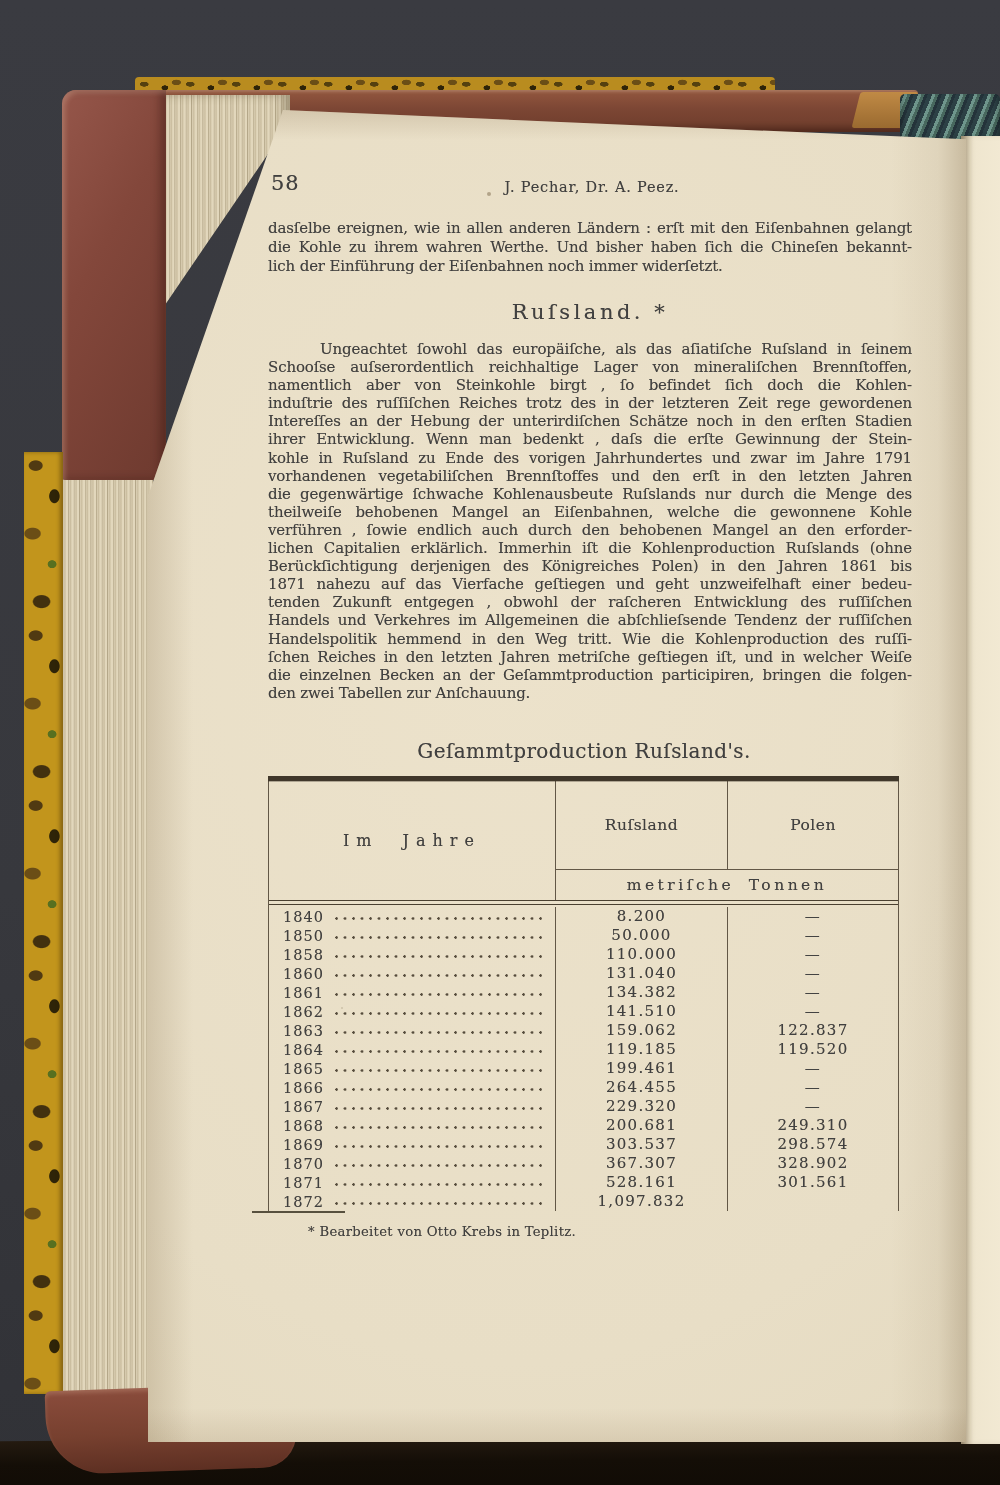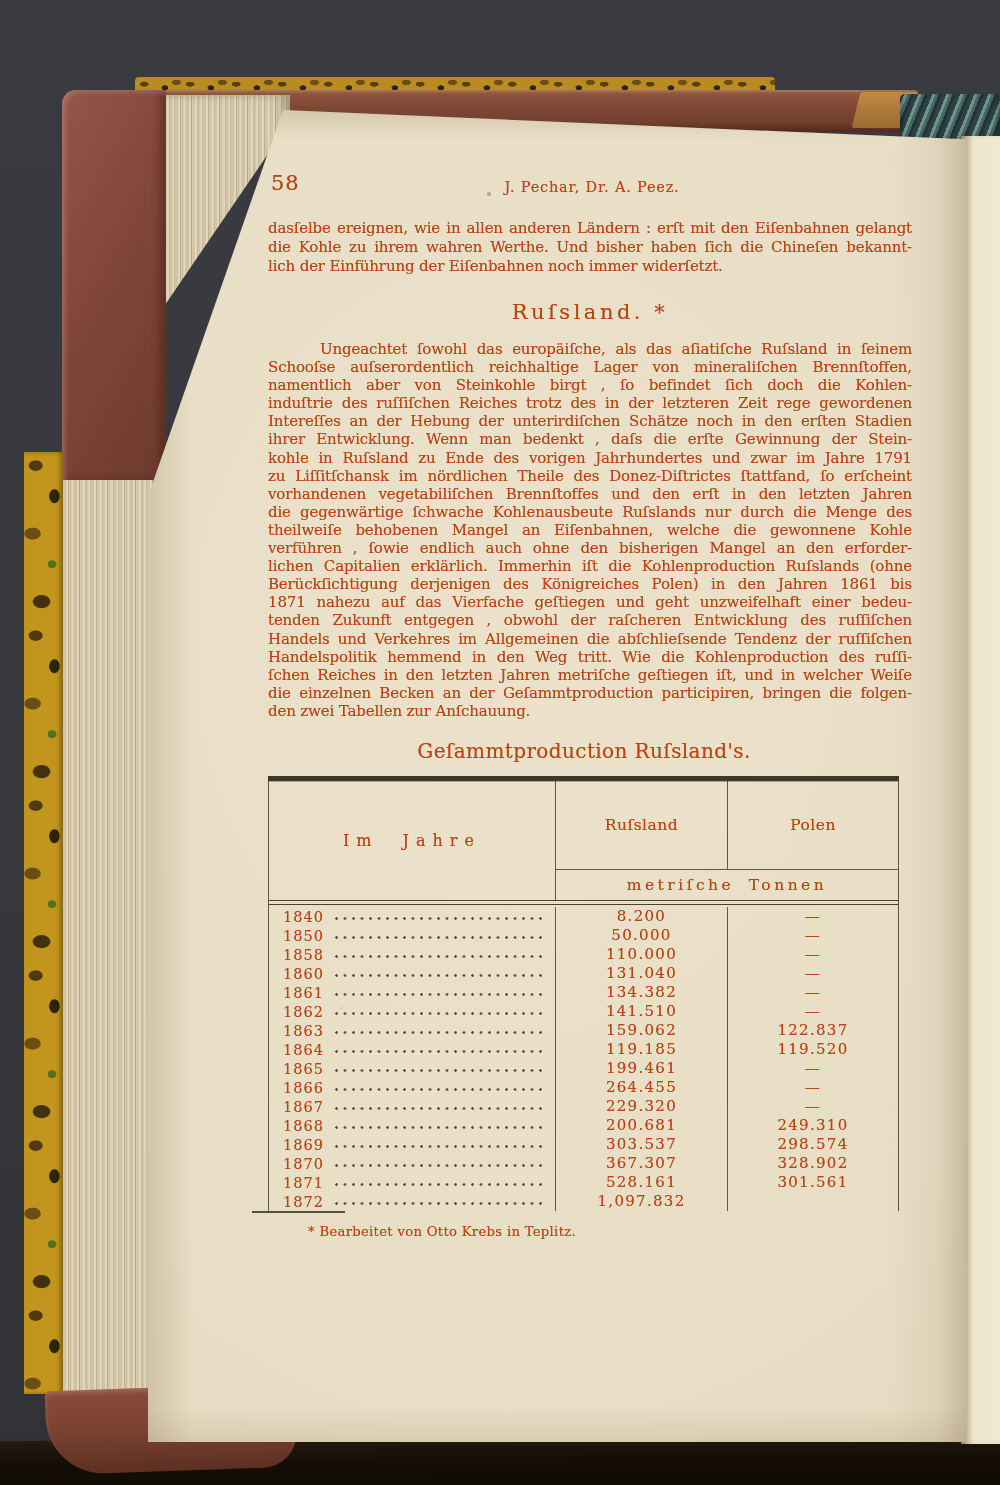--- a/index.html
+++ b/index.html
@@ -58,21 +58,21 @@
   .page-main{position:absolute;left:148px;top:110px;width:818px;height:1332px;
     background:
       linear-gradient(90deg,rgba(140,118,82,0.25) 0px,rgba(140,118,82,0) 45px),
       linear-gradient(270deg,rgba(118,95,60,0.28) 0px,rgba(118,95,60,0.08) 28px,rgba(0,0,0,0) 75px),
       linear-gradient(180deg,rgba(130,105,70,0.20) 0px,rgba(0,0,0,0) 30px),
       linear-gradient(0deg,rgba(130,105,70,0.15) 0px,rgba(0,0,0,0) 34px),
       radial-gradient(ellipse 120% 90% at 45% 40%,#ece2cb 0%,#e8dec6 60%,#e2d7bc 100%);
     clip-path:polygon(16.5% 0%,100% 2.2%,100% 100%,0% 100%,0% 29%);}
   .speck{position:absolute;border-radius:50%;background:rgba(110,90,60,0.45);}
   
-  .ink{color:#c2410c;text-shadow:0 0 0.4px rgba(70,58,42,0.45);}
+  .ink{color:#404040;text-shadow:0 0 0.4px rgba(70,58,42,0.45);}
   .pageno{position:absolute;left:271px;top:171px;font-size:21px;letter-spacing:1px;}
   .runhead{position:absolute;left:268px;top:179px;width:648px;text-align:center;
     font-size:14.5px;letter-spacing:0.8px;}
   .para{position:absolute;left:268px;width:644px;overflow:hidden;}
   .para .line{font-size:15px;line-height:18.1px;letter-spacing:-0.15px;
     text-align:justify;text-align-last:justify;white-space:normal;}
   .para .line:last-child{text-align-last:left;}
   #para1{top:219px;} #para1 .line{line-height:18.8px;}
   #para2{top:340px;} #para2 .line:first-child{text-indent:52px;}
   .heading{position:absolute;left:268px;top:300px;width:644px;text-align:center;
@@ -138,25 +138,24 @@
 <div class="heading ink">Ruſsland. *</div>
 
 <div id="para2" class="para ink">
     <div class="line">Ungeachtet ſowohl das europäiſche, als das aſiatiſche Ruſsland in ſeinem</div>
     <div class="line">Schooſse auſserordentlich reichhaltige Lager von mineraliſchen Brennſtoffen,</div>
     <div class="line">namentlich aber von Steinkohle birgt , ſo befindet ſich doch die Kohlen-</div>
     <div class="line">induſtrie des ruſſiſchen Reiches trotz des in der letzteren Zeit rege gewordenen</div>
     <div class="line">Intereſſes an der Hebung der unterirdiſchen Schätze noch in den erſten Stadien</div>
     <div class="line">ihrer Entwicklung. Wenn man bedenkt , daſs die erſte Gewinnung der Stein-</div>
     <div class="line">kohle in Ruſsland zu Ende des vorigen Jahrhundertes und zwar im Jahre 1791</div>
-    <div class="line">zu Liſſitſchansk im nördlichen Theile des Donez-Diſtrictes ſtattfand, ſo erſcheint</div>
     <div class="line">vorhandenen vegetabiliſchen Brennſtoffes und den erſt in den letzten Jahren</div>
     <div class="line">die gegenwärtige ſchwache Kohlenausbeute Ruſslands nur durch die Menge des</div>
     <div class="line">theilweiſe behobenen Mangel an Eiſenbahnen, welche die gewonnene Kohle</div>
-    <div class="line">verführen , ſowie endlich auch ohne den bisherigen Mangel an den erforder-</div>
+    <div class="line">verführen , ſowie endlich auch durch den behobenen Mangel an den erforder-</div>
     <div class="line">lichen Capitalien erklärlich. Immerhin iſt die Kohlenproduction Ruſslands (ohne</div>
     <div class="line">Berückſichtigung derjenigen des Königreiches Polen) in den Jahren 1861 bis</div>
     <div class="line">1871 nahezu auf das Vierfache geſtiegen und geht unzweifelhaft einer bedeu-</div>
     <div class="line">tenden Zukunft entgegen , obwohl der raſcheren Entwicklung des ruſſiſchen</div>
     <div class="line">Handels und Verkehres im Allgemeinen die abſchlieſsende Tendenz der ruſſiſchen</div>
     <div class="line">Handelspolitik hemmend in den Weg tritt. Wie die Kohlenproduction des ruſſi-</div>
     <div class="line">ſchen Reiches in den letzten Jahren metriſche geſtiegen iſt, und in welcher Weiſe</div>
     <div class="line">die einzelnen Becken an der Geſammtproduction participiren, bringen die folgen-</div>
     <div class="line">den zwei Tabellen zur Anſchauung.</div>
   </div>

